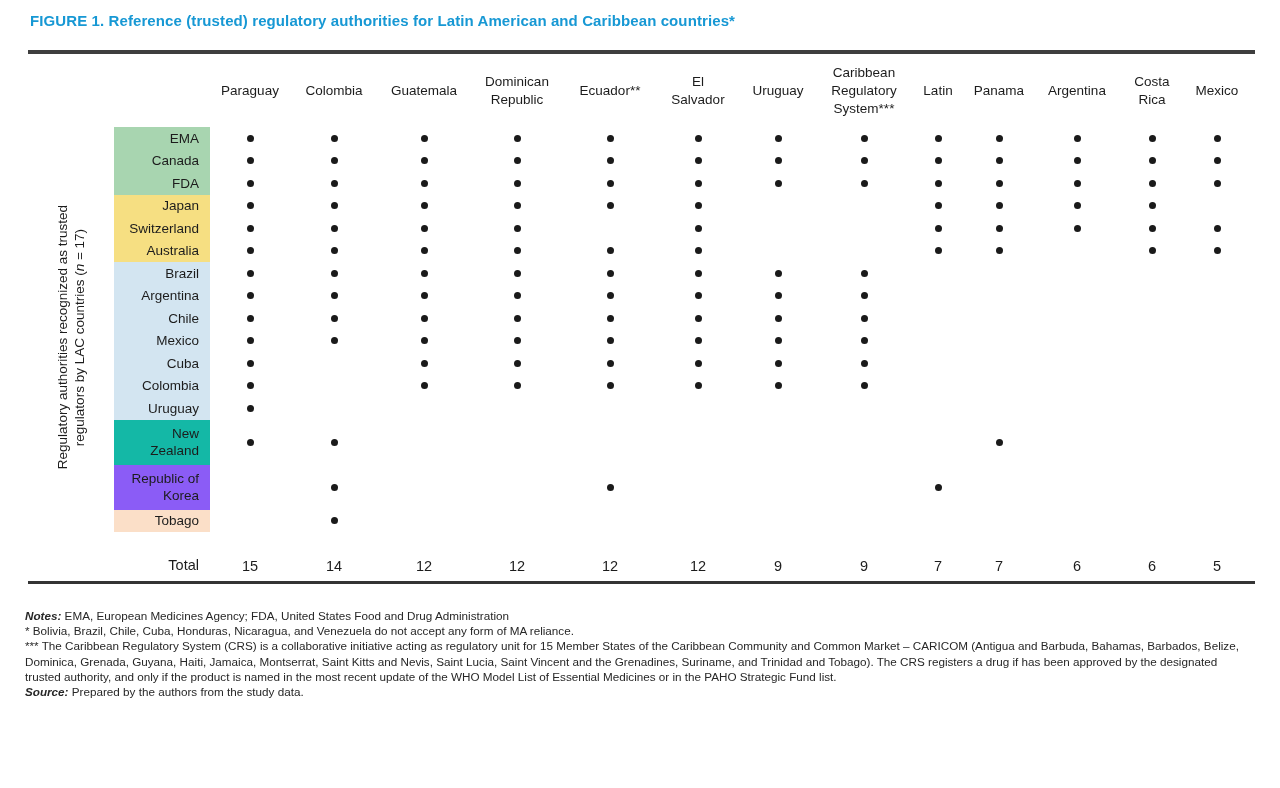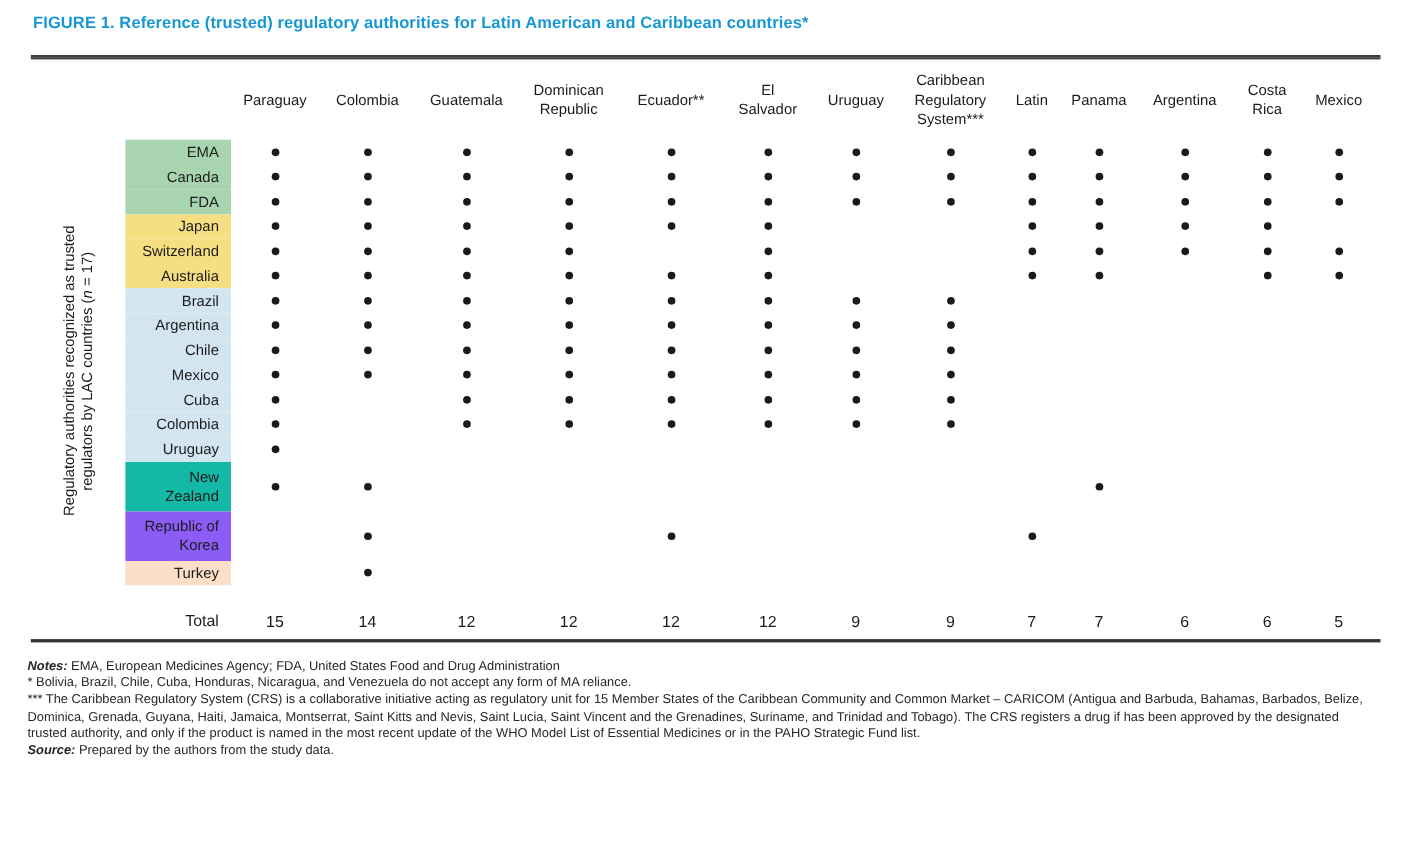--- a/index.html
+++ b/index.html
@@ -42,21 +42,21 @@
   thead th { height: 73px; vertical-align: middle; text-align: center; line-height: 18px; }
   th.corner, td.label { width: 96px; text-align: right; padding-right: 11px; box-sizing: border-box; margin-left: 12px; }
   tbody td { text-align: center; vertical-align: middle; }
   tbody tr.single { height: 22.5px; }
   tbody tr.double { height: 45px; }
   td.label { line-height: 17px; }
   .dot { width: 7px; height: 7px; border-radius: 50%; margin: 0 auto; }
   tfoot td { height: 42px; vertical-align: bottom; padding-bottom: 7px; font-size: 14.5px; text-align: center; }
   tfoot td.label { text-align: right; }
 
-  .notes { margin-top: 14px; font-size: 11.7px; line-height: 15.2px; color: #272727; margin-left: -3px; }
+  .notes { margin-top: 24px; font-size: 11.7px; line-height: 15.2px; color: #272727; margin-left: -3px; }
   .notes .pfx { font-weight: bold; font-style: italic; }
 </style>
 </head>
 <body>
 
 <div class="page">
   <div class="fig-title" style="color: rgb(23, 152, 212);">FIGURE 1. Reference (trusted) regulatory authorities for Latin American and Caribbean countries*</div>
 
   <div class="rule rule-top"></div>
 
@@ -565,21 +565,21 @@
             <td></td>
             <td>
               <div class="dot" style="background: rgb(26, 26, 26);"></div>
             </td>
             <td></td>
             <td></td>
             <td></td>
             <td></td>
           </tr>
           <tr class="single">
-            <td class="label" style="background: rgb(251, 223, 200);">Turkey</td>
+            <td class="label" style="background: rgb(251, 223, 200);">Tobago</td>
             <td></td>
             <td>
               <div class="dot" style="background: rgb(26, 26, 26);"></div>
             </td>
             <td></td>
             <td></td>
             <td></td>
             <td></td>
             <td></td>
             <td></td>

